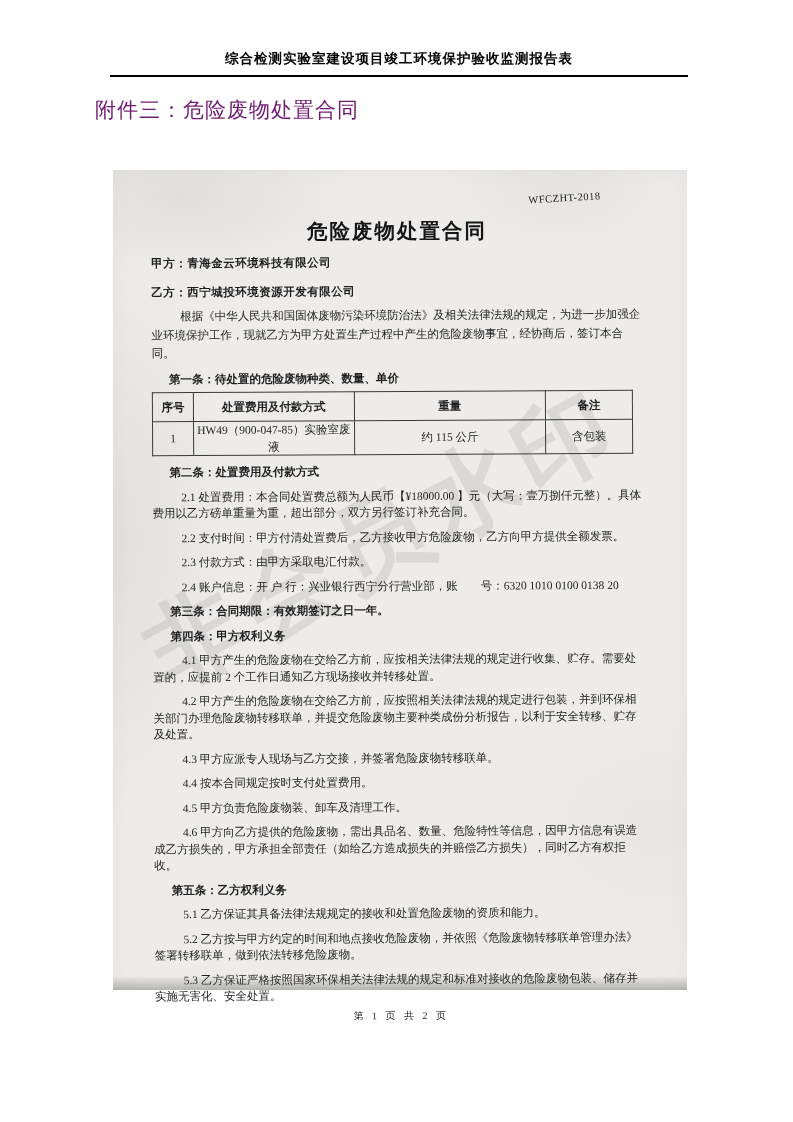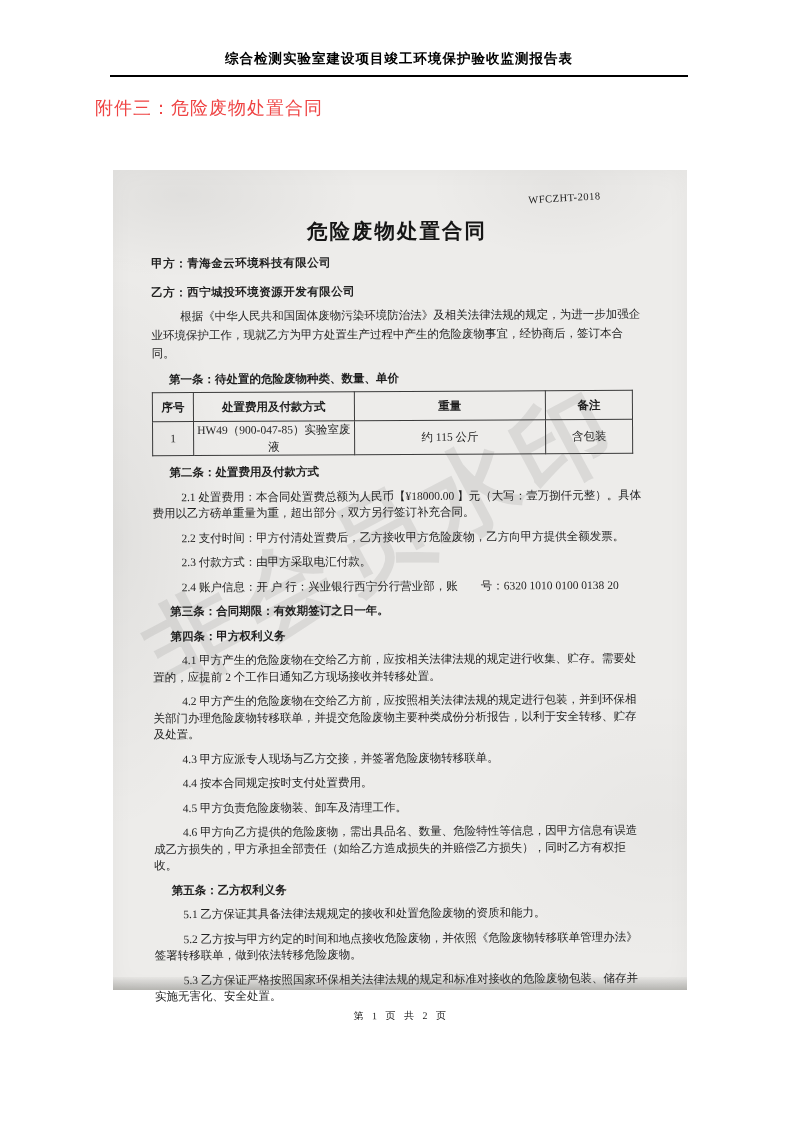--- a/index.html
+++ b/index.html
@@ -7,21 +7,21 @@
   body { font-family:"Liberation Serif","DejaVu Serif",serif; }
   .page { position:relative; width:793px; height:1020px; background:#ffffff; overflow:hidden; }
 
   
   .report-header {
     position:absolute; left:110px; top:50px; width:578px;
     text-align:center; font-size:13.5px; font-weight:bold; color:#000;
     letter-spacing:1px; padding-bottom:7px; border-bottom:2px solid #000;
   }
   .attachment-heading {
-    position:absolute; left:95px; top:96px; font-size:18px; color:#ef4444; letter-spacing:1px;
+    position:absolute; left:95px; top:96px; font-size:21px; color:#701a75; letter-spacing:1px;
   }
 
   
   .scan {
     position:absolute; left:113px; top:170px; width:574px; height:820px;
     background:
       radial-gradient(ellipse 300px 140px at 12% 3%, rgba(0,0,0,0.055), transparent 60%),
       radial-gradient(ellipse 220px 120px at 78% 2%, rgba(0,0,0,0.035), transparent 60%),
       radial-gradient(ellipse 160px 420px at 1% 45%, rgba(0,0,0,0.05), transparent 70%),
       radial-gradient(ellipse 260px 200px at 95% 80%, rgba(0,0,0,0.025), transparent 70%),

